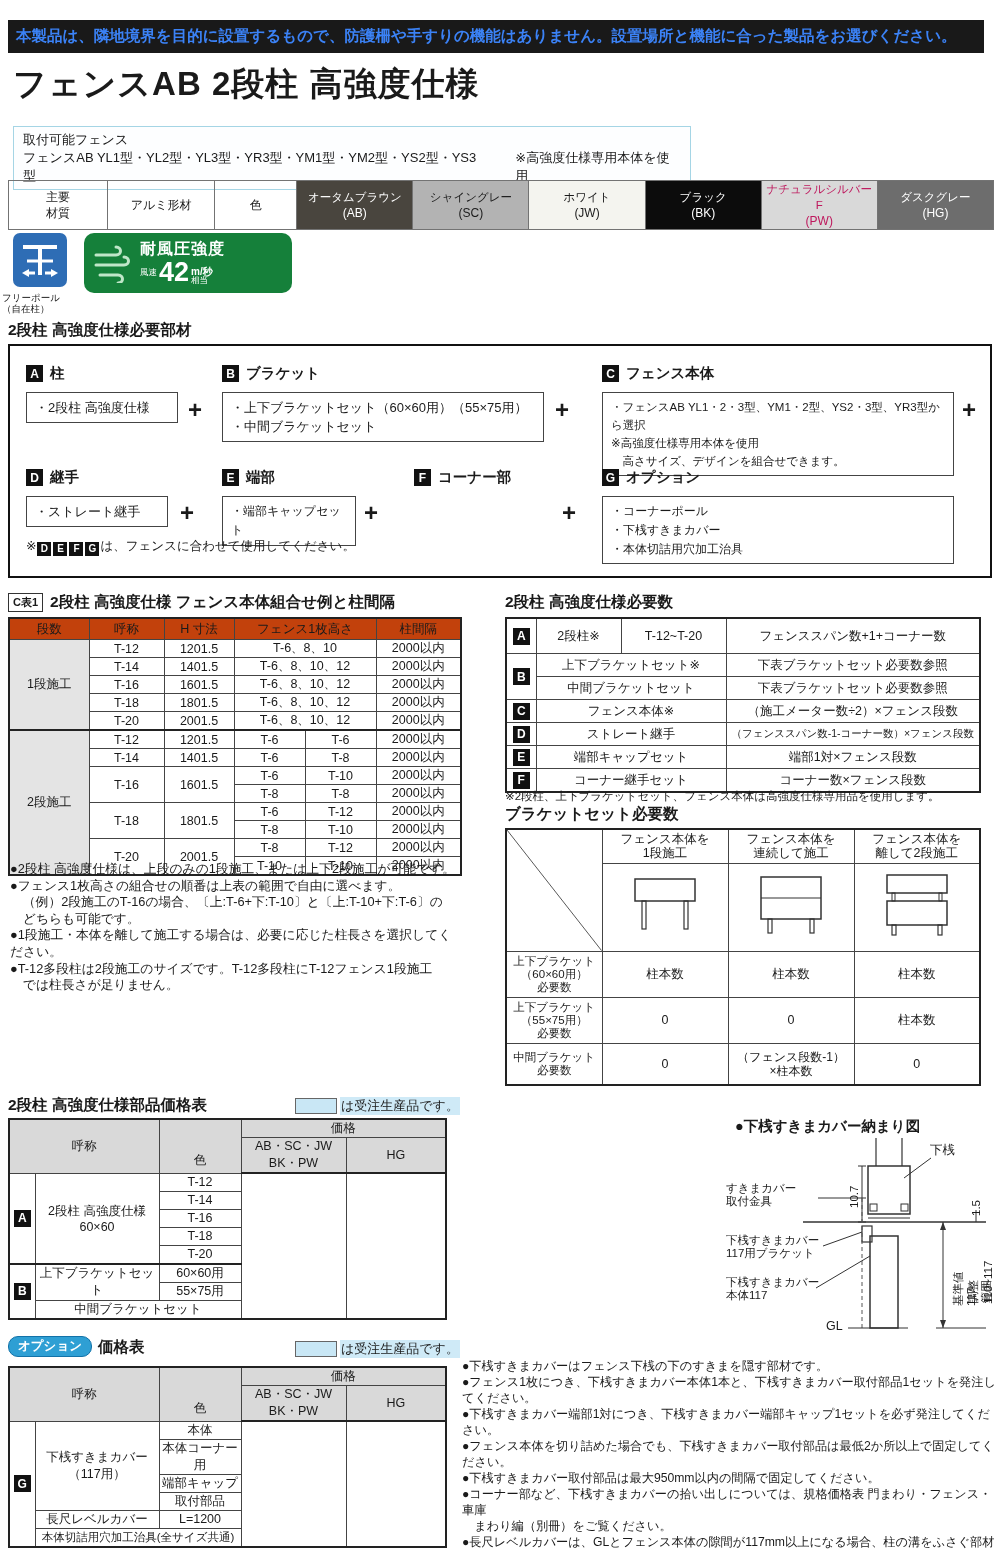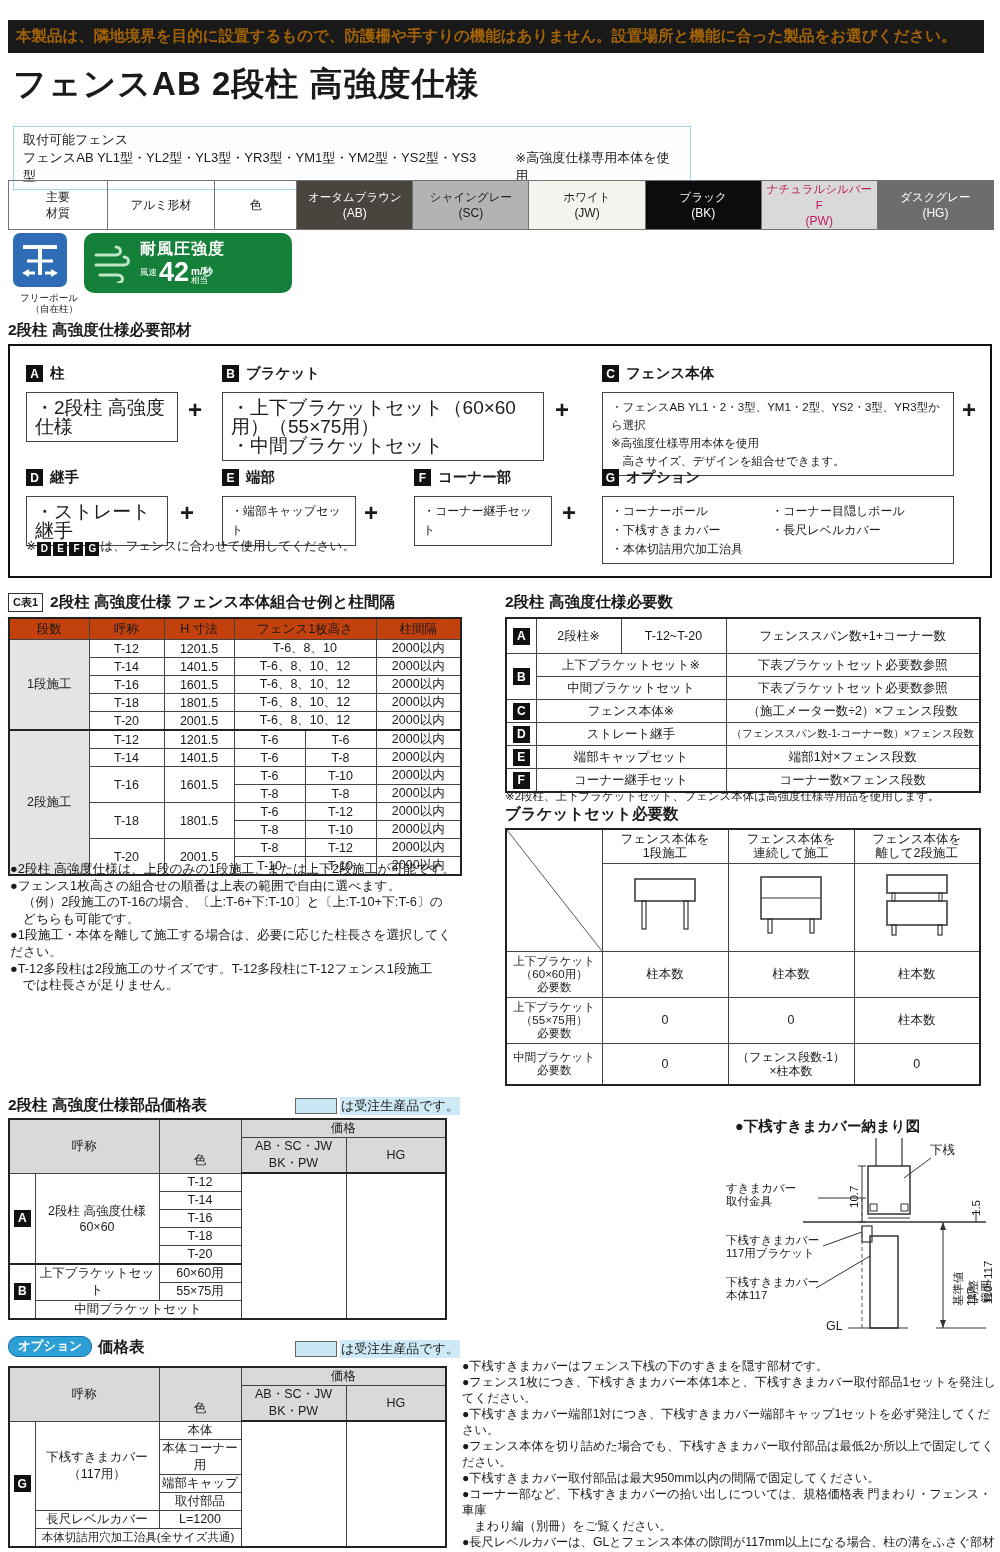--- a/index.html
+++ b/index.html
@@ -1,58 +1,58 @@
 <!DOCTYPE html>
 <html><head>
 <meta charset="utf-8">
 <style>
   html,body{margin:0;padding:0;background:#fff;}
   body{font-family:"Liberation Sans","DejaVu Sans",sans-serif;color:#1a1a1a;}
   #page{position:relative;width:1000px;height:1552px;background:#fff;overflow:hidden;}
   .abs{position:absolute;}
   .ml{white-space:pre-line;}
   
-  .banner{left:8px;top:20px;width:968px;height:33px;background:#191919;color:#a16207;
+  .banner{left:8px;top:20px;width:968px;height:33px;background:#191919;color:#3b82f6;
     font-size:15.5px;font-weight:bold;display:flex;align-items:center;padding-left:8px;}
   
   .title{left:13px;top:62px;font-size:33px;font-weight:bold;letter-spacing:1px;}
   
   .compat{left:13px;top:126px;width:658px;border:1px solid #a5d5e5;background:#fdfeff;
     padding:4px 9px;font-size:13px;line-height:18px;}
   .compat .row2{display:flex;gap:30px;}
   
   table{border-collapse:collapse;table-layout:fixed;}
   td{padding:0 2px;text-align:center;vertical-align:middle;overflow:hidden;}
   
   .mat{left:8px;top:180px;width:986px;}
   .mat td{border:1px solid #737373;font-size:12px;height:44px;line-height:16px;}
   .mat .cname{font-size:11.5px;}
   
   .fp{left:13px;top:233px;width:54px;height:54px;background:#2e6db5;border-radius:7px;
     display:flex;align-items:center;justify-content:center;}
-  .fp-label{left:2px;top:292px;width:76px;font-size:9.5px;text-align:right;line-height:11px;}
+  .fp-label{left:2px;top:292px;width:76px;font-size:9.5px;text-align:left;line-height:11px;}
   .wind{left:84px;top:233px;width:208px;height:60px;background:#15803a;border-radius:10px;
     color:#fff;display:flex;align-items:center;padding:0 10px;gap:8px;box-sizing:border-box;}
   .wind .col{display:flex;flex-direction:column;line-height:1;}
   .wind .t1{font-size:16px;font-weight:bold;margin-bottom:3px;letter-spacing:1px;}
   .wind .vrow{display:flex;align-items:flex-end;gap:2px;}
   .wind .sp{font-size:8.5px;align-self:center;}
   .wind .val{font-size:27px;font-weight:bold;line-height:0.9;}
   .wind .un{display:flex;flex-direction:column;font-size:8.5px;line-height:9px;}
   .wind .un b{font-size:10px;}
   
   .h15{font-size:15.5px;font-weight:bold;}
   
   .pbox{left:8px;top:344px;width:980px;height:230px;border:2px solid #111;background:#fff;}
   .ghead{position:absolute;display:flex;align-items:center;gap:7px;font-size:14.5px;font-weight:bold;}
   .lb{display:inline-flex;width:17px;height:17px;background:#111;color:#fff;font-size:12px;
     font-weight:bold;align-items:center;justify-content:center;flex:0 0 auto;}
   .lbs{display:inline-flex;width:14px;height:14px;background:#111;color:#fff;font-size:10px;
     font-weight:bold;align-items:center;justify-content:center;margin:0 1px;vertical-align:-2px;}
-  .gbox{position:absolute;border:1px solid #444;padding:5px 8px;font-size:19px;line-height:19px;
+  .gbox{position:absolute;border:1px solid #444;padding:5px 8px;font-size:13px;line-height:19px;
     box-sizing:border-box;background:#fff;text-align:left;}
   .plus{position:absolute;font-size:24px;font-weight:bold;}
   .pnote{position:absolute;font-size:12.5px;}
   .gcols{display:flex;}
   .gcols>div{line-height:19px;}
   
   .combo{left:8px;top:617px;width:452px;border:2px solid #222;}
   .combo td{border:1px solid #444;font-size:12.5px;height:17px;}
   .combo .hd td{background:#c2410c;height:20px;}
   .combo .grp{background:#e4e4e4;}
@@ -239,39 +239,32 @@
     </div>
     <div class="gbox" style="left:212px;top:150px;width:134px;font-size:12px;">
       <div>・端部キャップセット</div>
     </div>
     <div class="plus" style="left:354px;top:153px;">+</div>
 
     <div class="ghead" style="left:404px;top:122px;">
       <span class="lb">F</span>
       <span>コーナー部</span>
     </div>
-    <div class="gbox" style="left:404px;top:150px;width:138px;font-size:12px;">
-      <div>・コーナー継手セット</div>
-    </div>
     <div class="plus" style="left:552px;top:153px;">+</div>
 
     <div class="ghead" style="left:592px;top:122px;">
       <span class="lb">G</span>
       <span>オプション</span>
     </div>
     <div class="gbox" style="left:592px;top:150px;width:352px;height:68px;font-size:12px;">
       <div class="gcols">
         <div style="width:48%;">
           <div>・コーナーポール</div>
           <div>・下桟すきまカバー</div>
           <div>・本体切詰用穴加工治具</div>
-        </div>
-        <div style="width:52%;">
-          <div>・コーナー目隠しポール</div>
-          <div>・長尺レベルカバー</div>
         </div>
       </div>
     </div>
 
     <div class="pnote" style="left:16px;top:192px;">
       <span>※</span><span class="lbs">D</span><span class="lbs">E</span><span class="lbs">F</span><span class="lbs">G</span><span>は、フェンスに合わせて使用してください。</span>
     </div>
   </div>
 
   <div class="abs" style="left:8px;top:592px;display:flex;align-items:center;gap:7px;">

